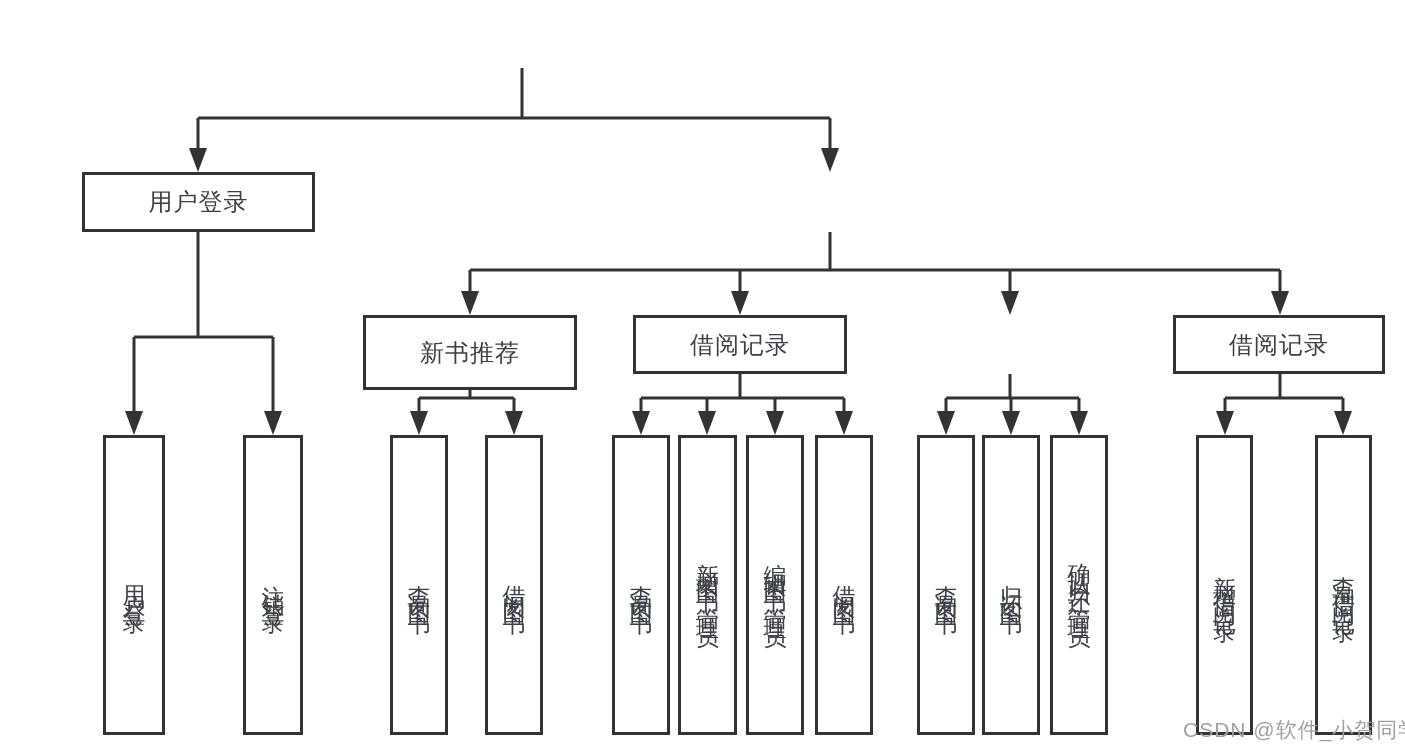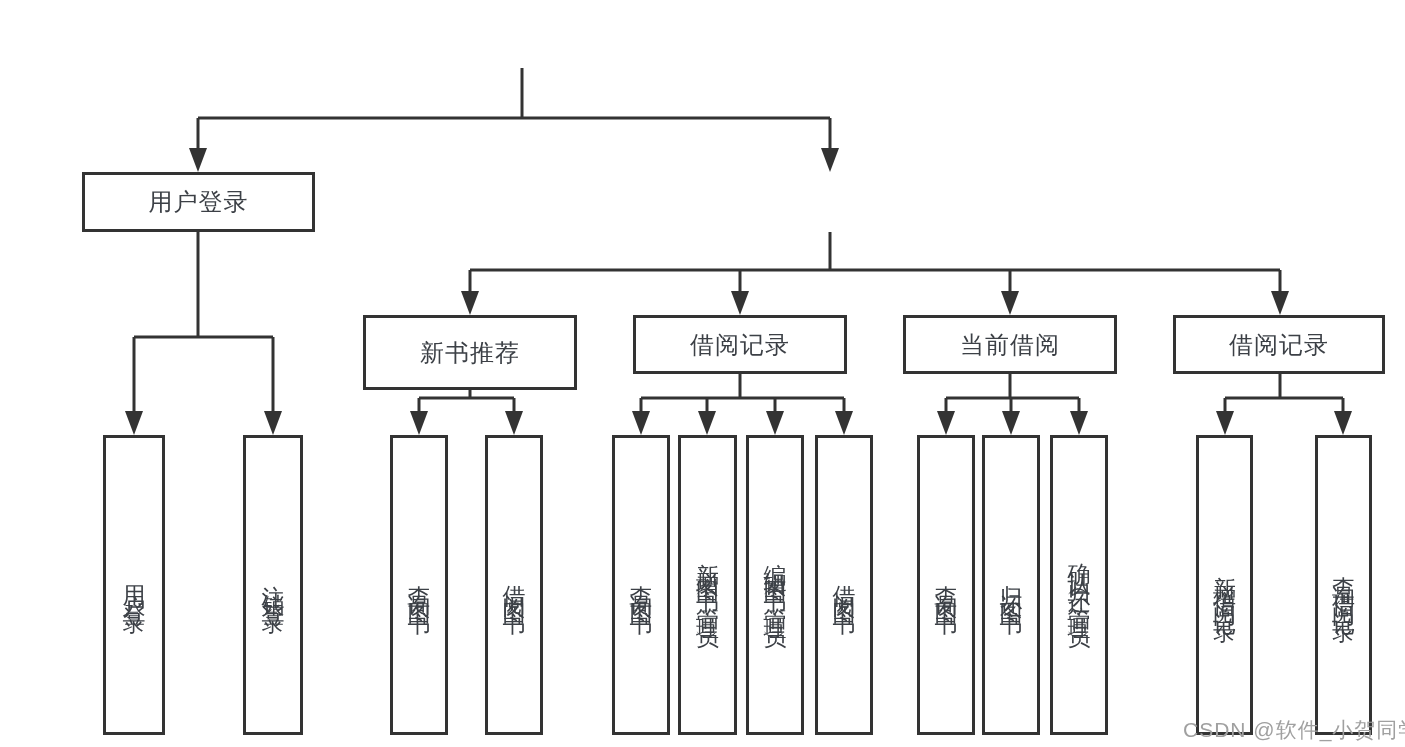--- a/index.html
+++ b/index.html
@@ -123,21 +123,20 @@
       <polygon class="ah" points="1216,411 1234,411 1225,435"></polygon>
       <polygon class="ah" points="1334,411 1352,411 1343,435"></polygon>
     </g>
   </svg>
 
 
   <div class="node h" style="left:82px;top:172px;width:233px;height:60px;">用户登录</div>
 
   <div class="node h" style="left:363px;top:315px;width:214px;height:75px;">新书推荐</div>
   <div class="node h" style="left:633px;top:315px;width:214px;height:59px;">借阅记录</div>
-  <div class="node h" style="left:903px;top:315px;width:214px;height:59px;">当前借阅</div>
   <div class="node h" style="left:1173px;top:315px;width:212px;height:59px;">借阅记录</div>
 
   <div class="node leaf" style="left:103px;top:435px;width:62px;height:300px;">用户登录</div>
   <div class="node leaf" style="left:243px;top:435px;width:60px;height:300px;">注销登录</div>
 
   <div class="node leaf" style="left:390px;top:435px;width:58px;height:300px;">查询图书</div>
   <div class="node leaf" style="left:485px;top:435px;width:58px;height:300px;">借阅图书</div>
 
   <div class="node leaf" style="left:612px;top:435px;width:58px;height:300px;">查询图书</div>
   <div class="node leaf" style="left:678px;top:435px;width:59px;height:300px;">新增图书（管理员）</div>

